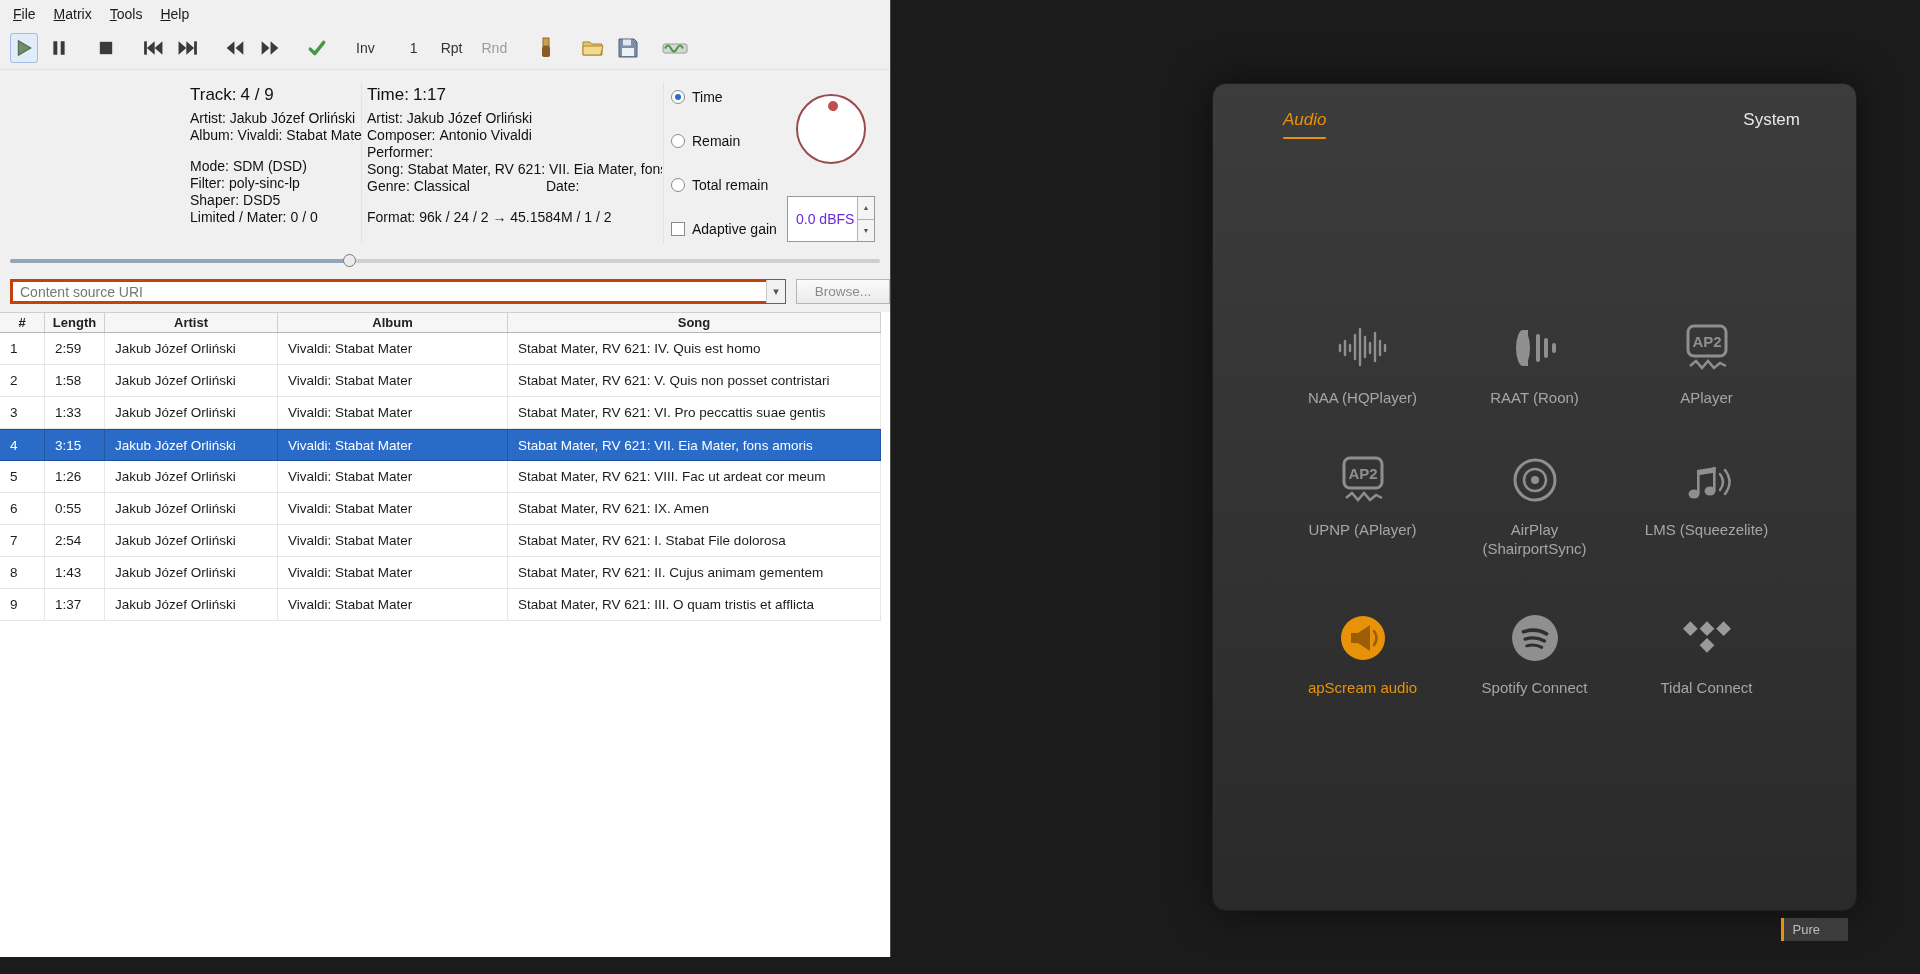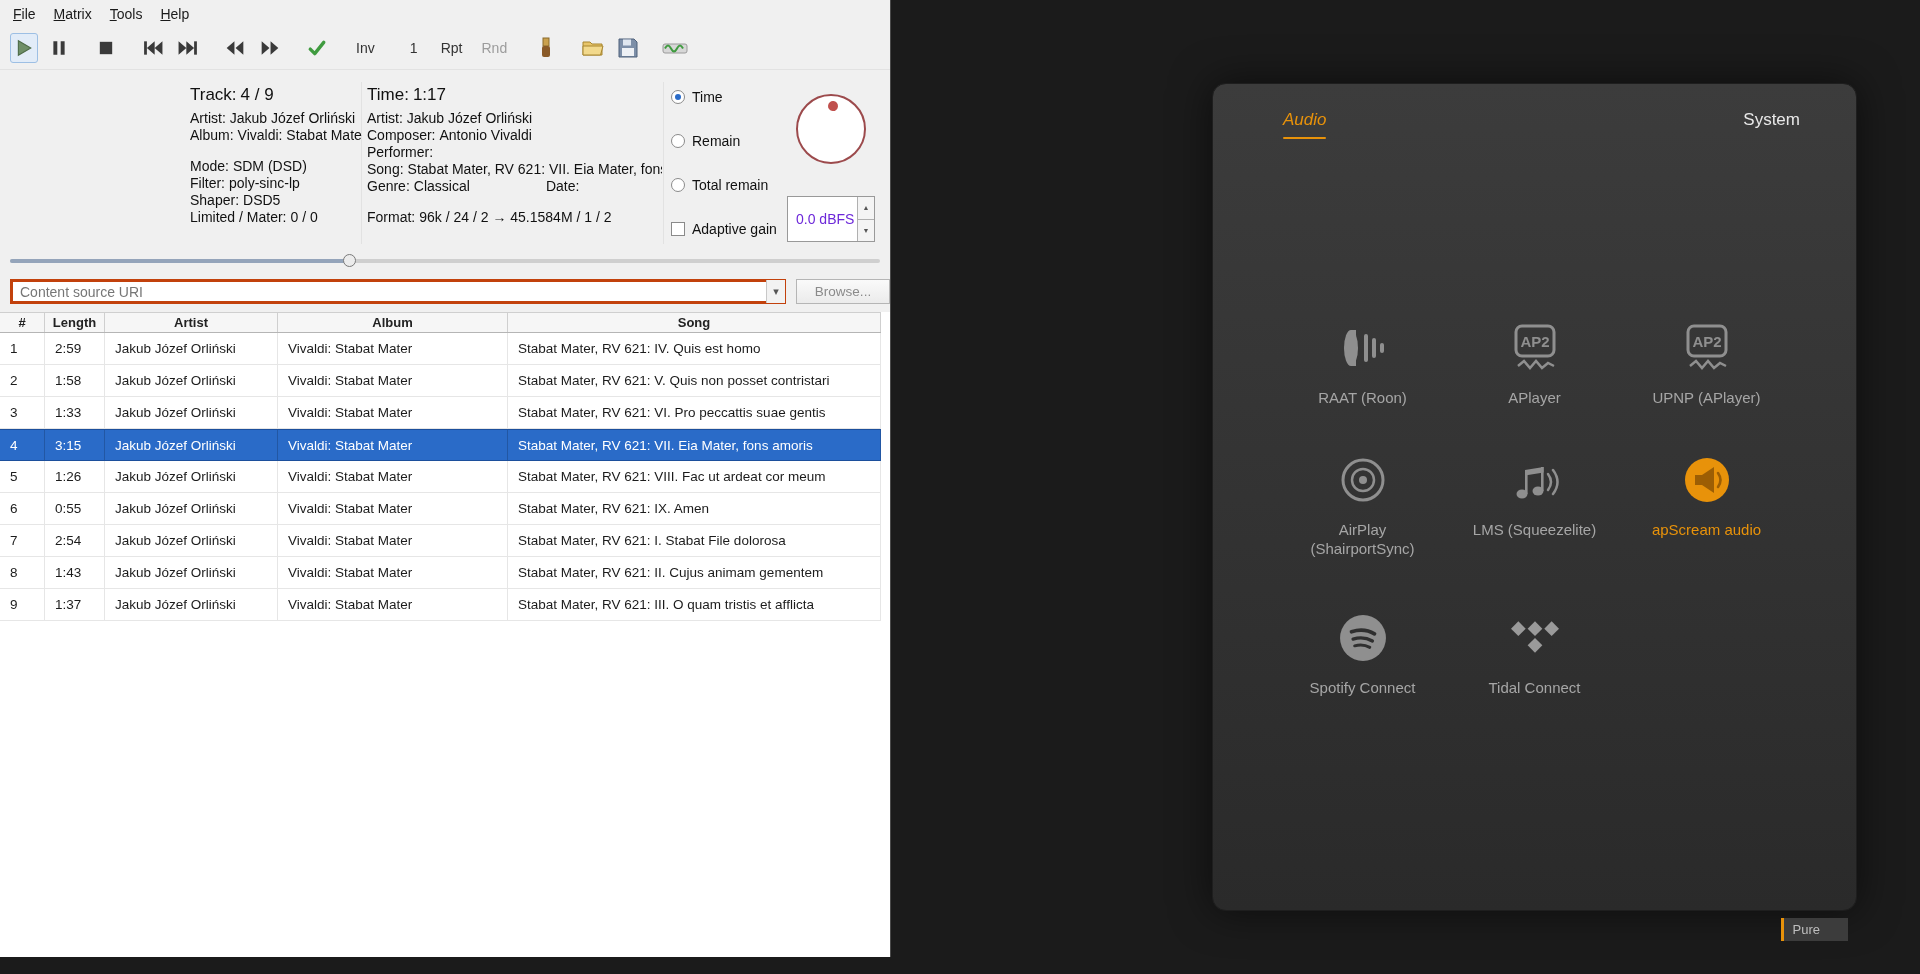--- a/index.html
+++ b/index.html
@@ -354,20 +354,39 @@
 
 <div class="desktop">
   <div class="device-panel">
     <div class="tabbar">
       <span class="tab tab-audio">Audio</span>
       <span class="tab tab-system">System</span>
     </div>
     <div class="source-grid">
         <div class="src">
           <div class="src-iconbox">
+            <svg width="54" height="44" viewBox="0 0 54 44">
+              <g stroke="#8f8f8f" stroke-width="2.4" stroke-linecap="round">
+                <line x1="4" y1="19" x2="4" y2="25"></line>
+                <line x1="9" y1="15" x2="9" y2="29"></line>
+                <line x1="14" y1="19" x2="14" y2="25"></line>
+                <line x1="19" y1="9" x2="19" y2="33"></line>
+                <line x1="24" y1="3" x2="24" y2="39"></line>
+                <line x1="29" y1="11" x2="29" y2="31"></line>
+                <line x1="34" y1="17" x2="34" y2="27"></line>
+                <line x1="39" y1="7" x2="39" y2="35"></line>
+                <line x1="44" y1="15" x2="44" y2="29"></line>
+                <line x1="49" y1="19" x2="49" y2="25"></line>
+              </g>
+            </svg>
+          </div>
+          <div class="src-label">NAA (HQPlayer)</div>
+        </div>
+        <div class="src">
+          <div class="src-iconbox">
             <svg width="50" height="44" viewBox="0 0 50 44">
               <ellipse cx="13" cy="22" rx="7" ry="18" fill="#8f8f8f"></ellipse>
               <rect x="13" y="4" width="5" height="36" fill="#8f8f8f"></rect>
               <rect x="26" y="8" width="4" height="28" rx="2" fill="#8f8f8f"></rect>
               <rect x="34" y="12" width="4" height="20" rx="2" fill="#8f8f8f"></rect>
               <rect x="42" y="17" width="4" height="10" rx="2" fill="#8f8f8f"></rect>
             </svg>
           </div>
           <div class="src-label">RAAT (Roon)</div>
         </div>

